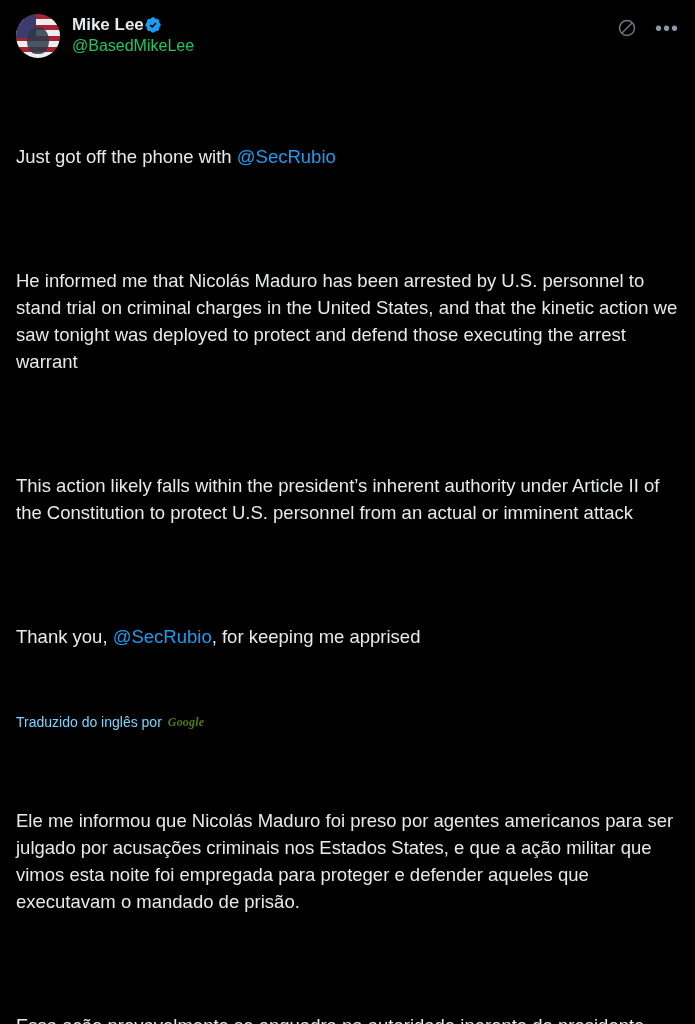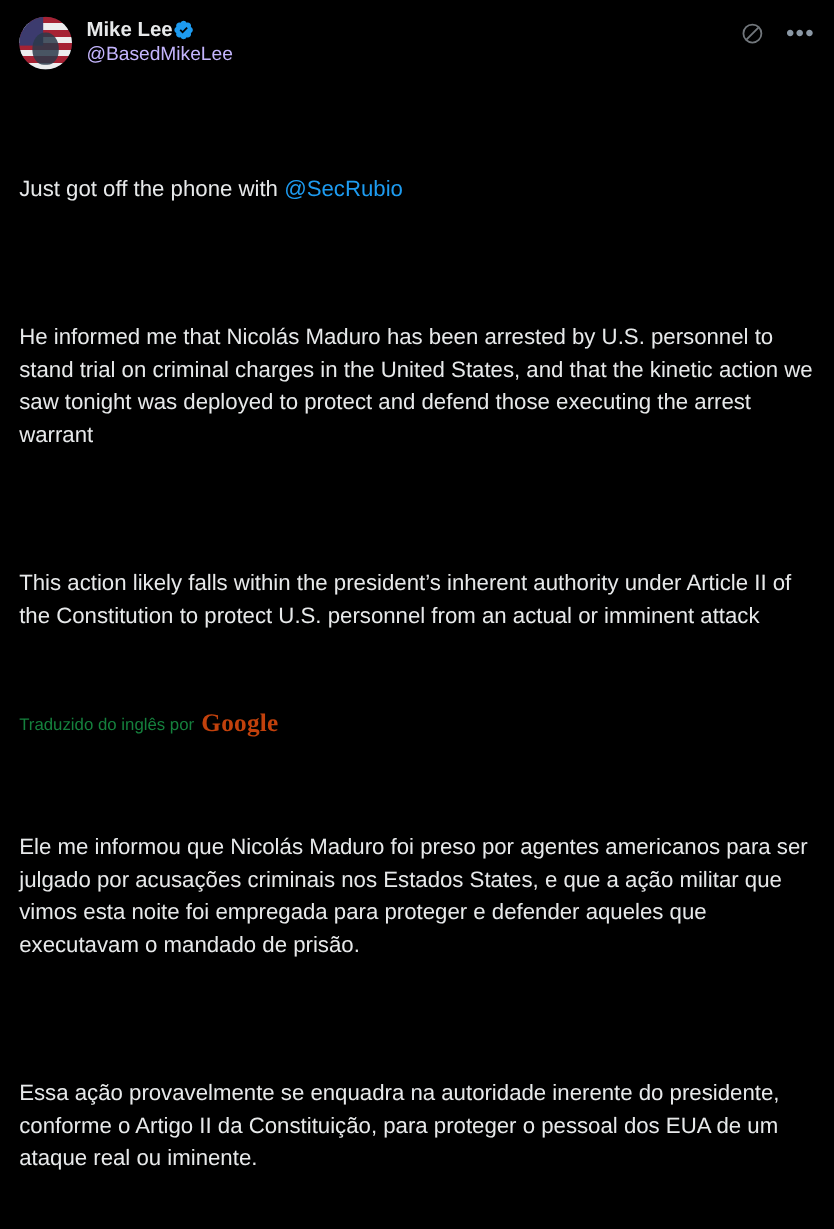--- a/index.html
+++ b/index.html
@@ -85,21 +85,21 @@
     font-weight: bold;
     color: #e7e9ea;
   }
   .verified {
     color: #1d9bf0;
     display: inline-flex;
     align-items: center;
   }
   .handle {
     font-size: 16px;
-    color: #c4b5fd;
+    color: #22c55e;
     line-height: 1.3;
     margin-top: 1px;
   }
   .header-actions {
     display: flex;
     align-items: center;
     gap: 18px;
     color: #71767b;
     margin-top: 4px;
   }
@@ -127,27 +127,28 @@
   .para { margin: 17px 0 26px 0; }
   .mention { color: #1d9bf0; }
   
   .translated-by {
     display: flex;
     align-items: center;
     gap: 6px;
     margin: -16px 0 6px 0;
     font-size: 14px;
   }
-  .translated-by .tb-label { color: #15803d; }
+  .translated-by .tb-label { color: #7dd3fc; }
   .google-logo {
     font-family: "Liberation Serif", serif;
-    font-size: 21px;
+    font-size: 12px;
     font-weight: bold;
-    color: #c2410c;
+    color: #4d7c0f;
     letter-spacing: .2px;
+    font-style: italic;
   }
 </style>
 </head>
 <body>
 
 <div class="tweet">
 
   <div class="header">
     <div class="avatar">
       <div class="flag"></div>
@@ -174,20 +175,21 @@
         </svg>
       </span>
       <span class="icon-btn dots">•••</span>
     </div>
   </div>
 
   <div class="body-text">
     <p class="para"><span>Just got off the phone with </span><span class="mention">@SecRubio</span></p>
     <p class="para">He informed me that Nicolás Maduro has been arrested by U.S. personnel to stand trial on criminal charges in the United States, and that the kinetic action we saw tonight was deployed to protect and defend those executing the arrest warrant</p>
     <p class="para">This action likely falls within the president’s inherent authority under Article II of the Constitution to protect U.S. personnel from an actual or imminent attack</p>
+    <p class="para"><span>Thank you, </span><span class="mention">@SecRubio</span><span>, for keeping me apprised</span></p>
   </div>
 
   <div class="translated-by">
     <span class="tb-label">Traduzido do inglês por</span>
     <span class="google-logo">Google</span>
   </div>
 
   <div class="body-text">
     <p class="para">Ele me informou que Nicolás Maduro foi preso por agentes americanos para ser julgado por acusações criminais nos Estados States, e que a ação militar que vimos esta noite foi empregada para proteger e defender aqueles que executavam o mandado de prisão.</p>
     <p class="para">Essa ação provavelmente se enquadra na autoridade inerente do presidente, conforme o Artigo II da Constituição, para proteger o pessoal dos EUA de um ataque real ou iminente.</p>

